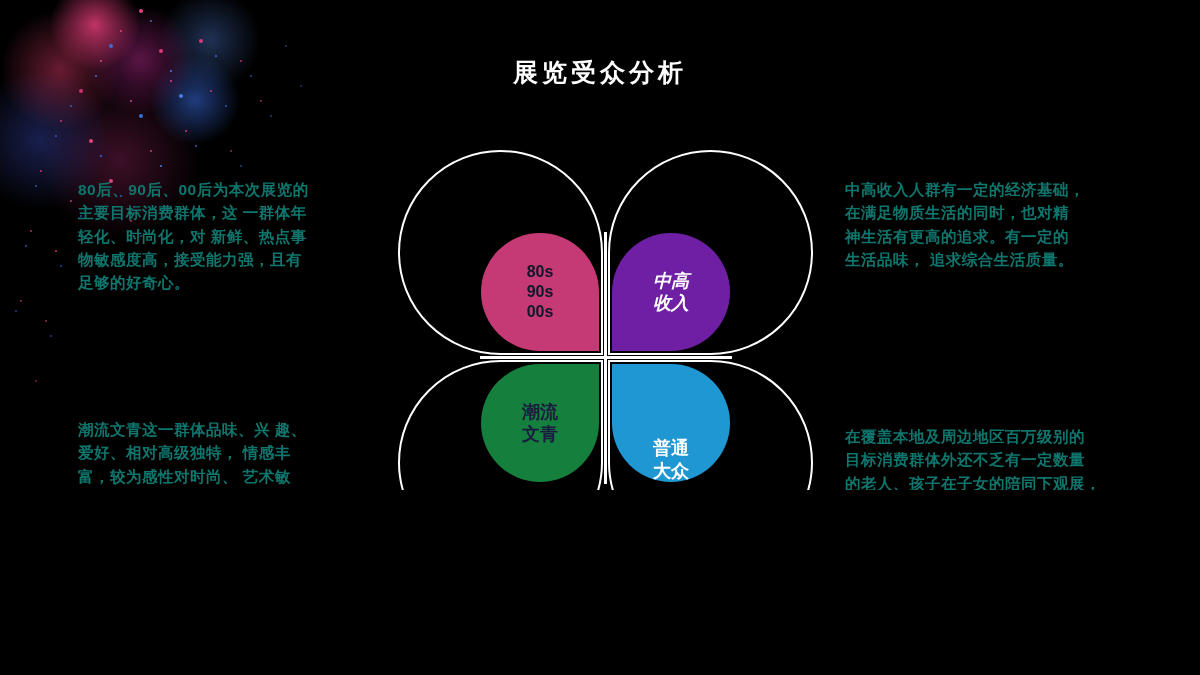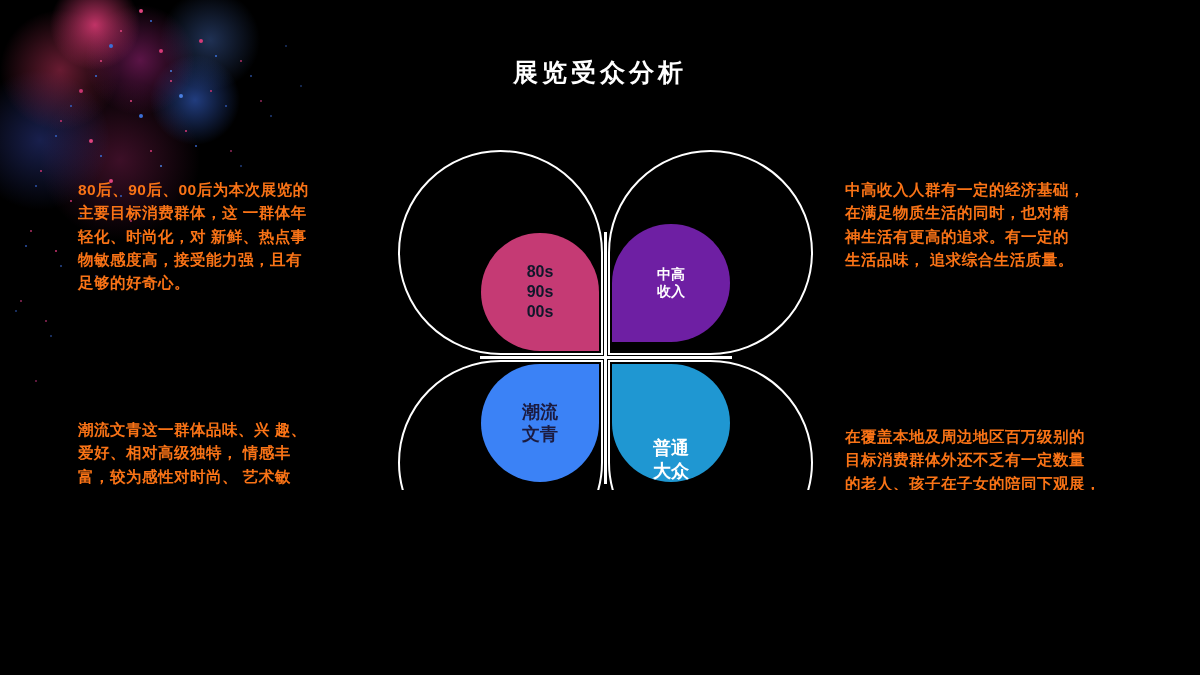--- a/index.html
+++ b/index.html
@@ -63,21 +63,21 @@
     margin: 0;
     text-align: center;
     color: #ffffff;
     font-size: 25px;
     font-weight: bold;
     letter-spacing: 4px;
   }
 
   .text-block {
     position: absolute;
-    color: #f97316;
+    color: #0f766e;
     font-size: 15.5px;
     font-weight: bold;
     line-height: 1.5;
     letter-spacing: 0.5px;
     white-space: pre-line;
   }
   .tb-tl { left: 78px;  top: 178px; width: 310px; }
   .tb-tr { left: 845px; top: 178px; width: 310px; }
   .tb-bl { left: 78px;  top: 418px; width: 310px; }
   .tb-br { left: 845px; top: 425px; width: 335px; }
@@ -116,21 +116,21 @@
     position: absolute;
     width: 118px; height: 118px;
     display: flex;
     align-items: center;
     justify-content: center;
     text-align: center;
     font-weight: bold;
   }
   .blob span { white-space: pre-line; line-height: 1.25; }
   .blob-pink   { left: 83px;  top: 83px;  border-radius: 50% 50% 0 50%; font-size: 16px; }
-  .blob-purple { left: 214px; top: 74px;  border-radius: 50% 50% 50% 0; font-size: 14px; }
+  .blob-purple { left: 214px; top: 83px;  border-radius: 50% 50% 50% 0; font-size: 18px; font-style: italic; }
   .blob-yellow { left: 83px;  top: 214px; border-radius: 50% 0 50% 50%; font-size: 18px; }
   .blob-blue   { left: 214px; top: 214px; border-radius: 0 50% 50% 50%; font-size: 18px; }
 </style>
 </head>
 <body>
 
 <div class="slide">
 
   <div class="nebula"></div>
 
@@ -169,21 +169,21 @@
       <span style="color: #0f172a;">80s
 90s
 00s</span>
     </div>
 
     <div class="blob blob-purple" style="background: rgb(110, 31, 163);">
       <span style="color: rgb(255, 255, 255);">中高
 收入</span>
     </div>
 
-    <div class="blob blob-yellow" style="background: #3b82f6;">
+    <div class="blob blob-yellow" style="background: #15803d;">
       <span style="color: rgb(27, 27, 64);">潮流
 文青</span>
     </div>
 
     <div class="blob blob-blue" style="background: rgb(31, 151, 210); align-items: flex-end;">
       <span style="color: rgb(255, 255, 255);">普通
 大众</span>
     </div>
 
   </div>

